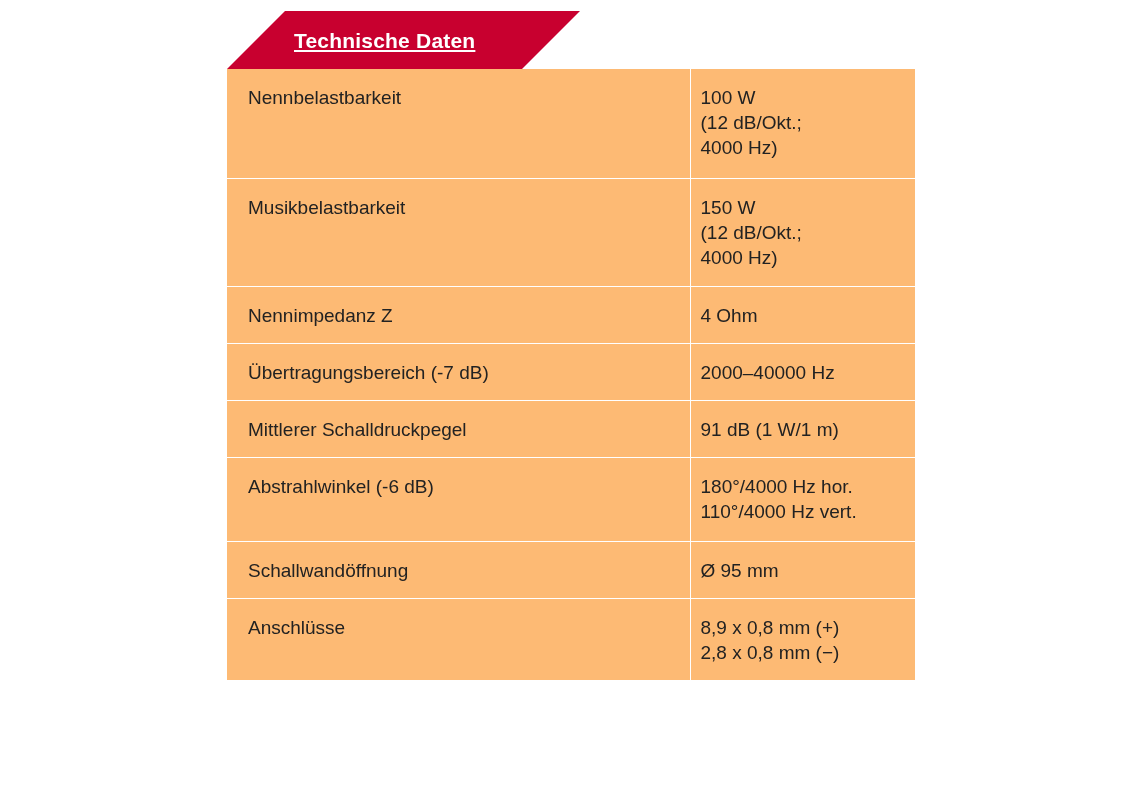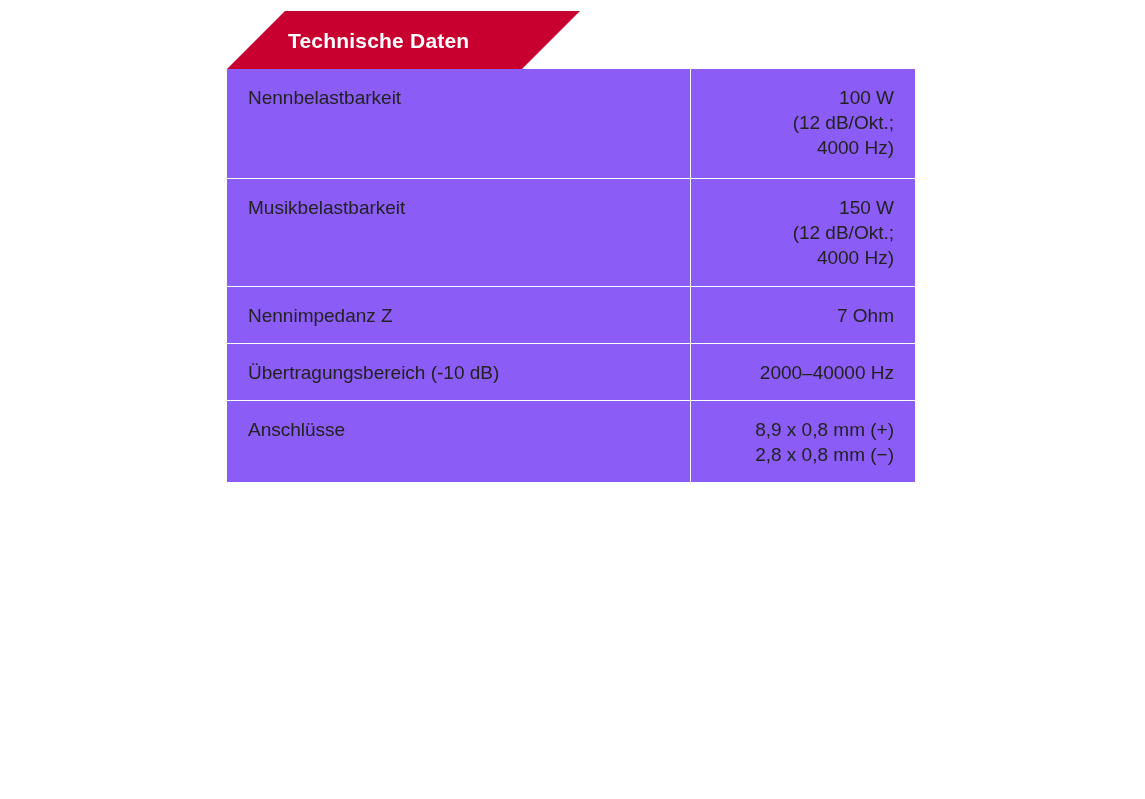--- a/index.html
+++ b/index.html
@@ -4,33 +4,33 @@
   <style>
     html, body { margin: 0; padding: 0; background: #ffffff; }
     body { width: 1145px; height: 799px; position: relative; overflow: hidden;
            font-family: "Liberation Sans", "DejaVu Sans", sans-serif; color: #222222; }
     .header-tab {
       position: absolute; left: 227px; top: 11px; width: 353px; height: 58px;
       background: var(--accent, #c8002f);
       clip-path: polygon(58px 0, 100% 0, calc(100% - 58px) 100%, 0 100%);
     }
     .header-title {
-      position: absolute; left: 288px; top: 26px; color: #ffffff;
-      font-size: 21px; font-weight: bold; line-height: 30px; letter-spacing: 0.2px;
+      position: absolute; left: 294px; top: 26px; color: #ffffff;
+      font-size: 21px; font-weight: bold; line-height: 30px; letter-spacing: 0.2px; text-decoration: underline;
     }
     .spec-table {
       position: absolute; left: 227px; top: 69px; width: 688px;
       border-collapse: collapse; table-layout: fixed;
     }
     .spec-table td {
-      background: #8b5cf6; vertical-align: top; font-size: 19px; line-height: 25px;
+      background: #fdba74; vertical-align: top; font-size: 19px; line-height: 25px;
       border-bottom: 1px solid #ffffff; padding: 0; box-sizing: border-box;
     }
     .spec-table td.label { width: 463px; padding: 16px 10px 0 21px; border-right: 1px solid #ffffff; }
-    .spec-table td.value { width: 225px; padding: 16px 21px 0 10px; text-align: right; }
+    .spec-table td.value { width: 225px; padding: 16px 21px 0 10px; }
     .spec-table tr:last-child td { border-bottom: none; }
     .line { display: block; white-space: nowrap; }
   </style>
 </head>
 <body>
 
 <div class="header-tab"></div>
 <div class="header-title">Technische Daten</div>
 
 <table class="spec-table">
@@ -47,27 +47,46 @@
         <td class="label" style="height: 108px;">Musikbelastbarkeit</td>
         <td class="value">
           <span class="line">150 W</span>
           <span class="line">(12 dB/Okt.;</span>
           <span class="line">4000 Hz)</span>
         </td>
       </tr>
       <tr style="height: 57px;">
         <td class="label" style="height: 57px;">Nennimpedanz Z</td>
         <td class="value">
-          <span class="line">7 Ohm</span>
+          <span class="line">4 Ohm</span>
         </td>
       </tr>
       <tr style="height: 57px;">
-        <td class="label" style="height: 57px;">Übertragungsbereich (-10 dB)</td>
+        <td class="label" style="height: 57px;">Übertragungsbereich (-7 dB)</td>
         <td class="value">
           <span class="line">2000–40000 Hz</span>
+        </td>
+      </tr>
+      <tr style="height: 57px;">
+        <td class="label" style="height: 57px;">Mittlerer Schalldruckpegel</td>
+        <td class="value">
+          <span class="line">91 dB (1 W/1 m)</span>
+        </td>
+      </tr>
+      <tr style="height: 84px;">
+        <td class="label" style="height: 84px;">Abstrahlwinkel (-6 dB)</td>
+        <td class="value">
+          <span class="line">180°/4000 Hz hor.</span>
+          <span class="line">110°/4000 Hz vert.</span>
+        </td>
+      </tr>
+      <tr style="height: 57px;">
+        <td class="label" style="height: 57px;">Schallwandöffnung</td>
+        <td class="value">
+          <span class="line">Ø 95 mm</span>
         </td>
       </tr>
       <tr style="height: 82px; border-radius: 24px;">
         <td class="label" style="height: 82px;">Anschlüsse</td>
         <td class="value">
           <span class="line">8,9 x 0,8 mm (+)</span>
           <span class="line">2,8 x 0,8 mm (−)</span>
         </td>
       </tr>
     </tbody>

